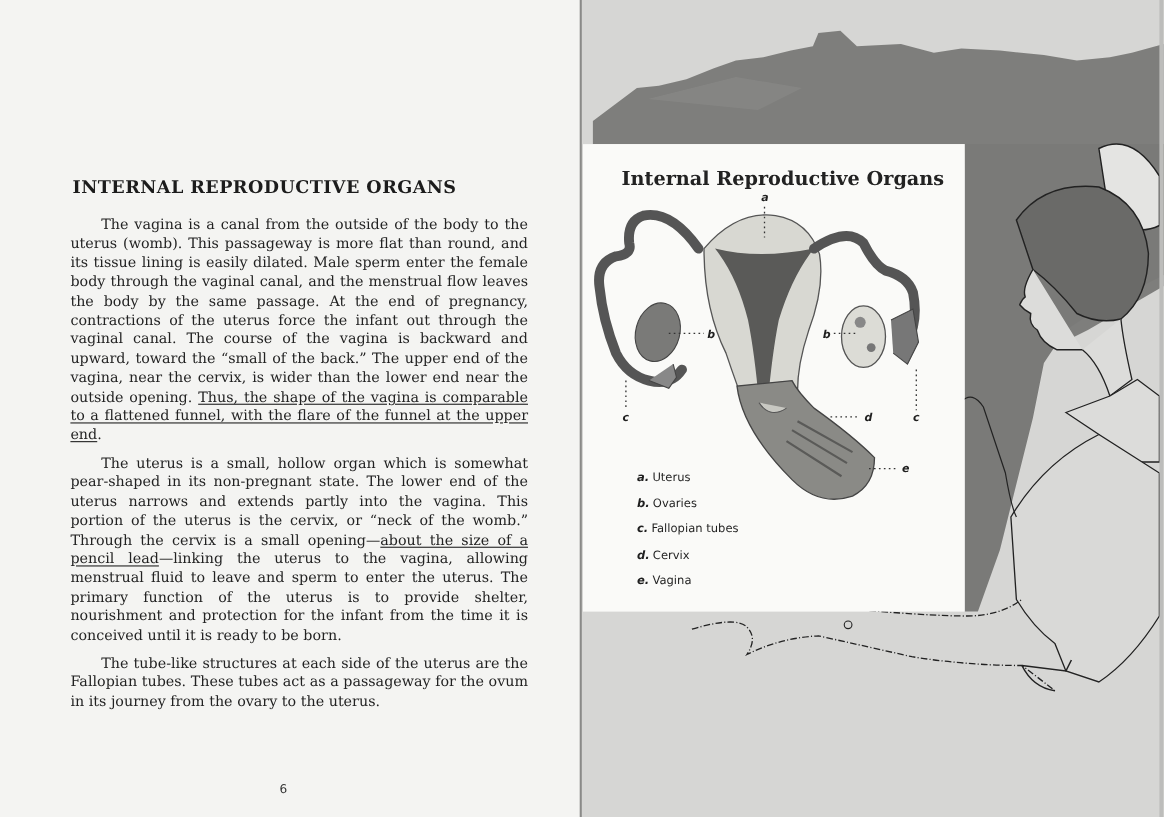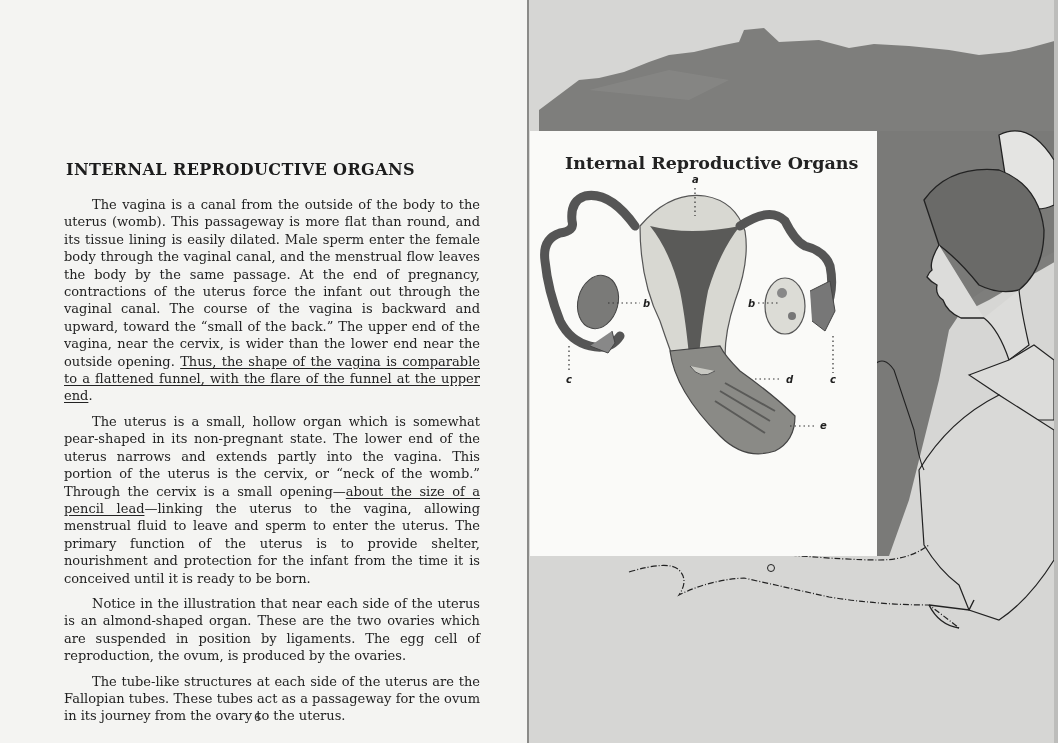--- a/index.html
+++ b/index.html
@@ -27,21 +27,20 @@
   .figure{position:absolute;left:0;top:0;}
 </style>
 </head>
 <body>
 
 <div class="left-page">
   <h2 class="heading">INTERNAL REPRODUCTIVE ORGANS</h2>
   <div class="body-text">
     <p><span>The vagina is a canal from the outside of the body to the uterus (womb). This passageway is more flat than round, and its tissue lining is easily dilated. Male sperm enter the female body through the vaginal canal, and the menstrual flow leaves the body by the same passage. At the end of pregnancy, contractions of the uterus force the infant out through the vaginal canal. The course of the vagina is backward and upward, toward the “small of the back.” The upper end of the vagina, near the cervix, is wider than the lower end near the outside opening. </span><span class="ul">Thus, the shape of the vagina is comparable to a flattened funnel, with the flare of the funnel at the upper end</span><span>.</span></p>
     <p><span>The uterus is a small, hollow organ which is somewhat pear-shaped in its non-pregnant state. The lower end of the uterus narrows and extends partly into the vagina. This portion of the uterus is the cervix, or “neck of the womb.” Through the cervix is a small opening—</span><span class="ul">about the size of a pencil lead</span><span>—linking the uterus to the vagina, allowing menstrual fluid to leave and sperm to enter the uterus. The primary function of the uterus is to provide shelter, nourishment and protection for the infant from the time it is conceived until it is ready to be born.</span></p>
-    <p><span>Notice in the illustration that near each side of the uterus is an almond-shaped organ. These are the two ovaries which are suspended in position by ligaments. The egg cell of reproduction, the ovum, is produced by the ovaries.</span></p>
     <p><span>The tube-like structures at each side of the uterus are the Fallopian tubes. These tubes act as a passageway for the ovum in its journey from the ovary to the uterus.</span></p>
   </div>
   <div class="page-number">6</div>
 </div>
 
 <div class="spine"></div>
 
 <div class="right-page">
 
   <svg class="wash" width="529" height="743" viewBox="0 0 529 743">
@@ -96,16 +95,23 @@
       <text class="lbl" x="36" y="212">c</text>
       <path class="lead" d="M39 175 L39 202"></path>
       <text class="lbl" x="300" y="212">c</text>
       <path class="lead" d="M303 165 L303 202"></path>
       <text class="lbl" x="256" y="212">d</text>
       <path class="lead" d="M225 208 L252 208"></path>
       <text class="lbl" x="290" y="258">e</text>
       <path class="lead" d="M260 255 L286 255"></path>
     </svg>
 
+    <ul class="legend">
+      <li><span class="k">a.</span><span>Uterus</span></li>
+      <li><span class="k">b.</span><span>Ovaries</span></li>
+      <li><span class="k">c.</span><span>Fallopian tubes</span></li>
+      <li><span class="k">d.</span><span>Cervix</span></li>
+      <li><span class="k">e.</span><span>Vagina</span></li>
+    </ul>
   </div>
 
   <div class="right-edge"></div>
 </div>
 
 </body></html>

